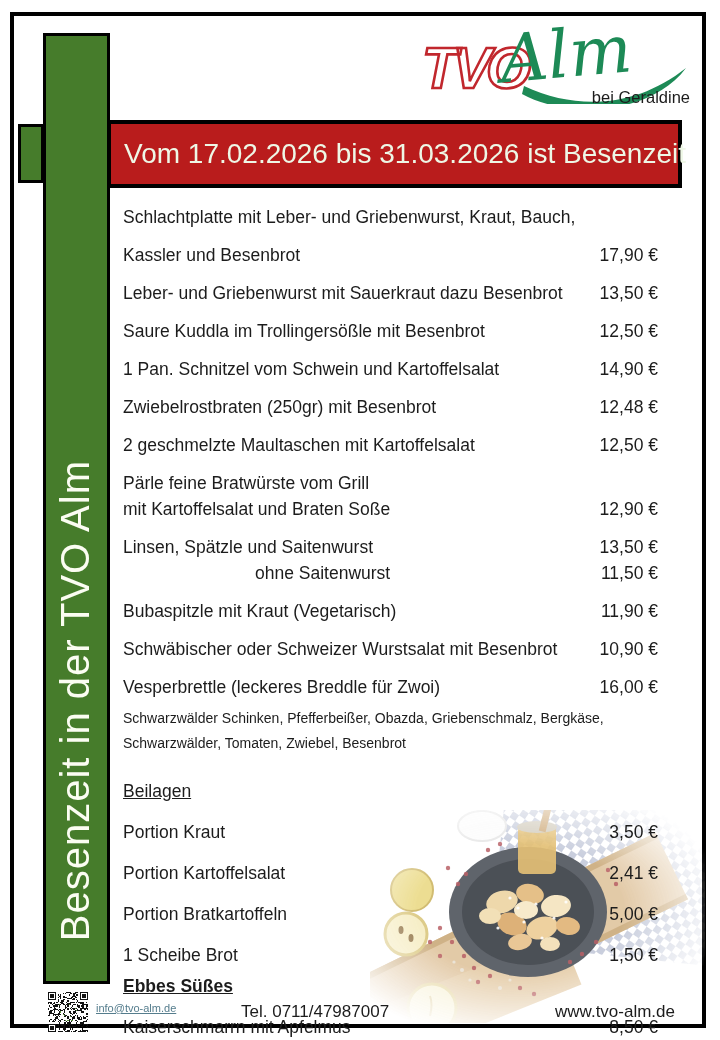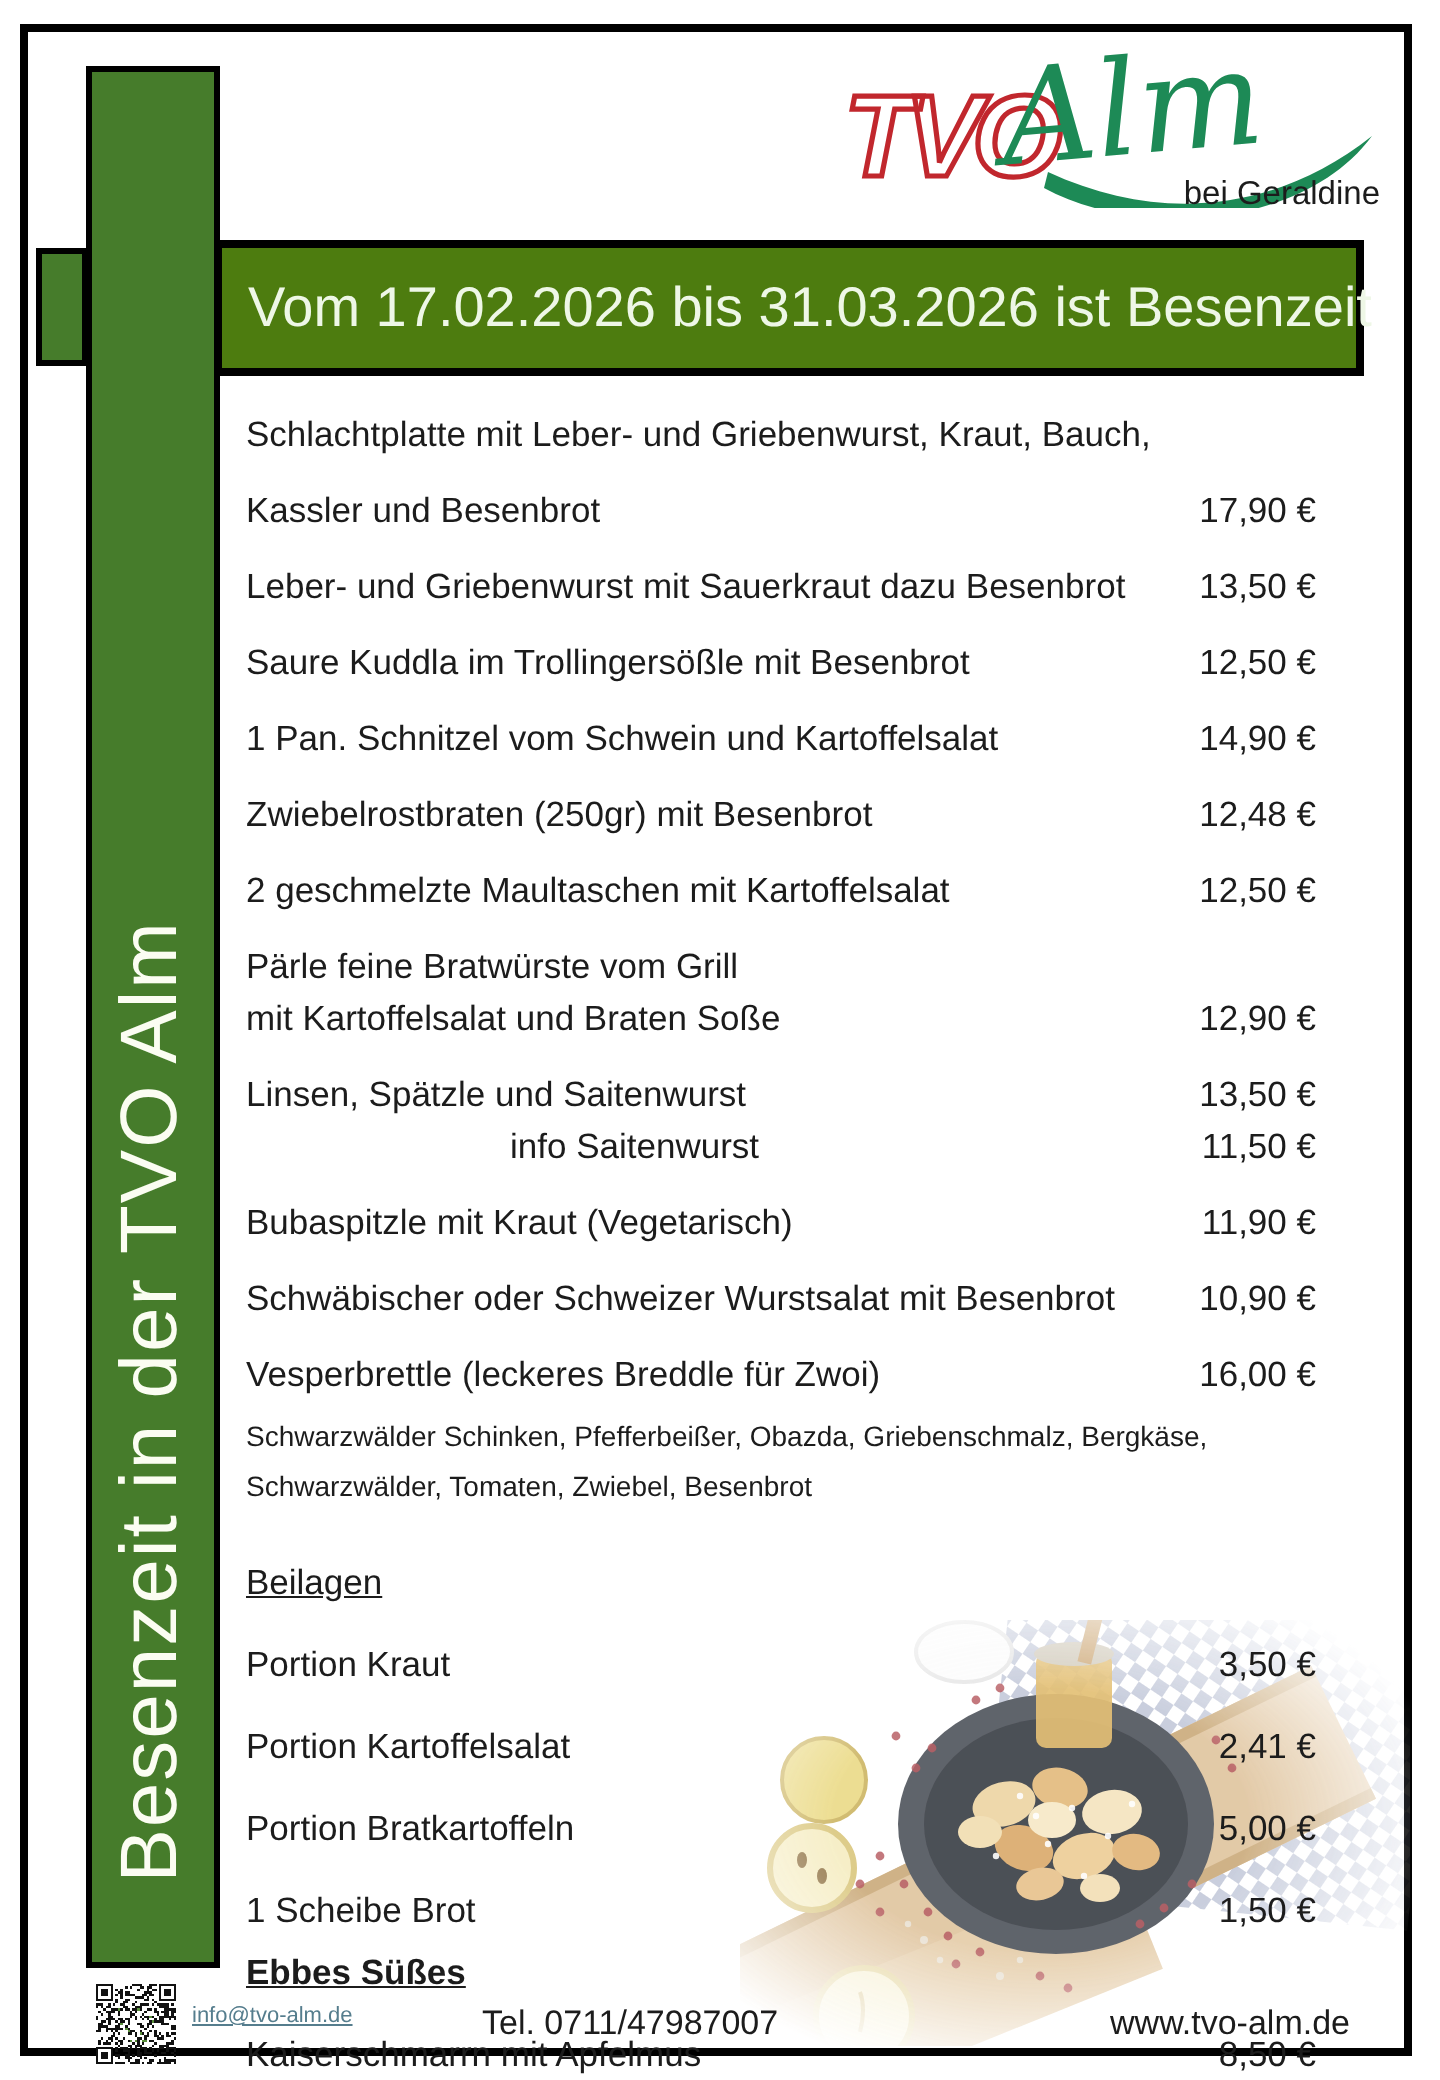--- a/index.html
+++ b/index.html
@@ -13,21 +13,21 @@
   .vbar{position:absolute;left:43px;top:33px;width:61px;height:945px;
         background:#467c2b;border:3px solid #000;z-index:2}
   .vbar-text{position:absolute;bottom:40px;left:7px;
              writing-mode:vertical-rl;transform:rotate(180deg);
              font-size:40px;color:#fbfdf2;letter-spacing:1px;white-space:nowrap}
 
   
   .banner-stub{position:absolute;left:18px;top:124px;width:20px;height:53px;
                background:#467c2b;border:3px solid #000;z-index:1}
   .banner{position:absolute;left:107px;top:120px;width:567px;height:60px;
-          background:#4d7c0f;border:4px solid #000;z-index:3}
+          background:#b91c1c;border:4px solid #000;z-index:3}
   .banner-text{display:block;line-height:60px;padding-left:13px;
                font-size:28px;color:#eef7e6;white-space:nowrap}
 
   
   .logo{position:absolute;left:420px;top:22px;width:276px;height:82px;z-index:3}
   .tagline{position:absolute;right:30px;top:88px;font-size:16.5px;color:#1c1c1c;z-index:3}
 
   
   .menu{position:absolute;left:123px;top:205px;width:535px;font-size:17.5px;z-index:4}
   .mrow{position:relative;line-height:24px;margin-top:14px}
@@ -77,21 +77,21 @@
     <div class="mrow item"><span>Schlachtplatte mit Leber- und Griebenwurst, Kraut, Bauch,</span></div>
     <div class="mrow item"><span>Kassler und Besenbrot</span><span class="price">17,90 €</span></div>
     <div class="mrow item"><span>Leber- und Griebenwurst mit Sauerkraut dazu Besenbrot</span><span class="price">13,50 €</span></div>
     <div class="mrow item"><span>Saure Kuddla im Trollingersößle mit Besenbrot</span><span class="price">12,50 €</span></div>
     <div class="mrow item"><span>1 Pan. Schnitzel vom Schwein und Kartoffelsalat</span><span class="price">14,90 €</span></div>
     <div class="mrow item"><span>Zwiebelrostbraten (250gr) mit Besenbrot</span><span class="price">12,48 €</span></div>
     <div class="mrow item"><span>2 geschmelzte Maultaschen mit Kartoffelsalat</span><span class="price">12,50 €</span></div>
     <div class="mrow item"><span>Pärle feine Bratwürste vom Grill</span></div>
     <div class="mrow cont"><span>mit Kartoffelsalat und Braten Soße</span><span class="price">12,90 €</span></div>
     <div class="mrow item"><span>Linsen, Spätzle und Saitenwurst</span><span class="price">13,50 €</span></div>
-    <div class="mrow cont indent"><span>info Saitenwurst</span><span class="price">11,50 €</span></div>
+    <div class="mrow cont indent"><span>ohne Saitenwurst</span><span class="price">11,50 €</span></div>
     <div class="mrow item"><span>Bubaspitzle mit Kraut (Vegetarisch)</span><span class="price">11,90 €</span></div>
     <div class="mrow item"><span>Schwäbischer oder Schweizer Wurstsalat mit Besenbrot</span><span class="price">10,90 €</span></div>
     <div class="mrow item"><span>Vesperbrettle (leckeres Breddle für Zwoi)</span><span class="price">16,00 €</span></div>
     <div class="mrow desc"><span>Schwarzwälder Schinken, Pfefferbeißer, Obazda, Griebenschmalz, Bergkäse,</span></div>
     <div class="mrow desc-cont"><span>Schwarzwälder, Tomaten, Zwiebel, Besenbrot</span></div>
     <div class="mrow heading"><span>Beilagen</span></div>
     <div class="mrow side"><span>Portion Kraut</span><span class="price">3,50 €</span></div>
     <div class="mrow side"><span>Portion Kartoffelsalat</span><span class="price">2,41 €</span></div>
     <div class="mrow side"><span>Portion Bratkartoffeln</span><span class="price">5,00 €</span></div>
     <div class="mrow side"><span>1 Scheibe Brot</span><span class="price">1,50 €</span></div>

